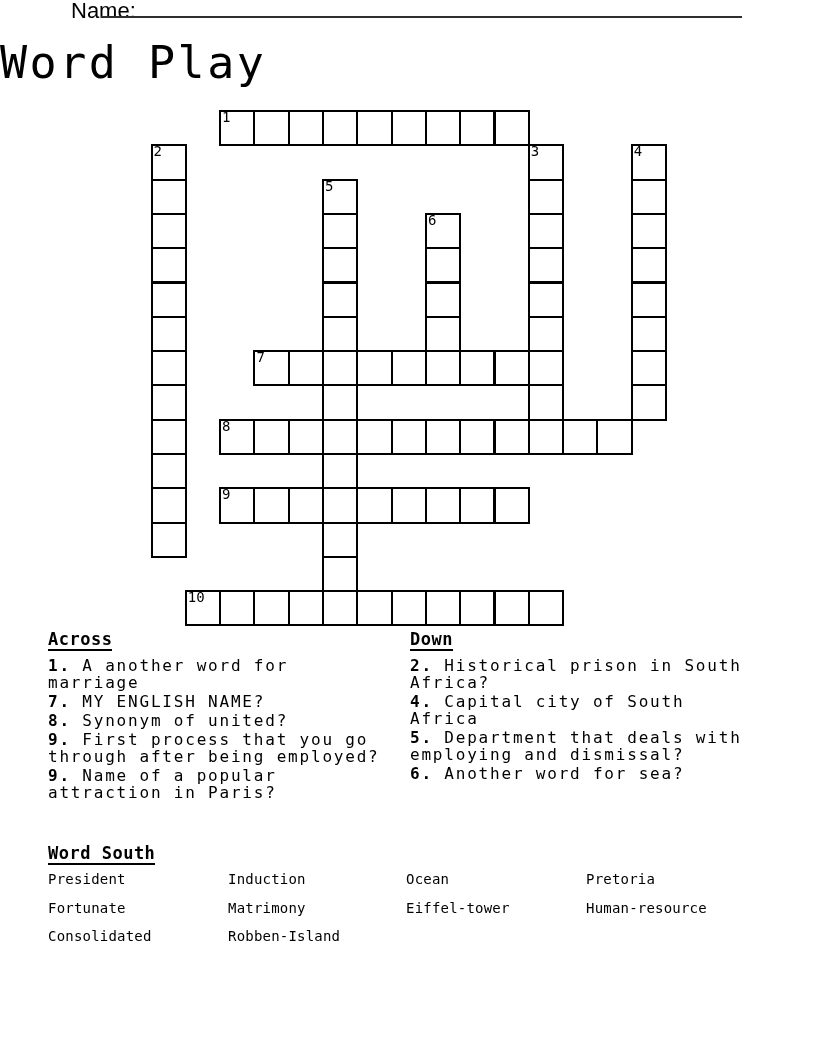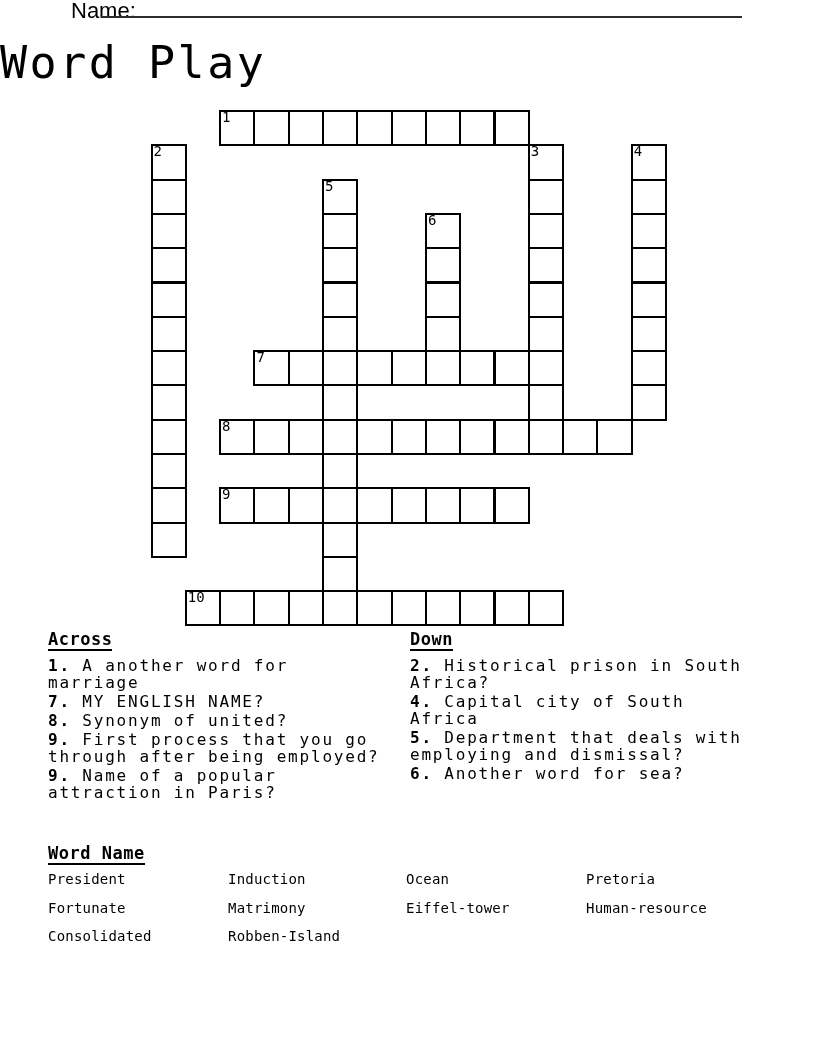--- a/index.html
+++ b/index.html
@@ -202,21 +202,21 @@
     <span class="heading">Down</span>
     <div class="clue-list" id="down-list">
         <p class="clue"><b>2.</b> Historical prison in South Africa?</p>
         <p class="clue"><b>4.</b> Capital city of South Africa</p>
         <p class="clue"><b>5.</b> Department that deals with employing and dismissal?</p>
         <p class="clue"><b>6.</b> Another word for sea?</p>
       </div>
   </section>
 
   <section class="wordbank">
-    <span class="heading">Word Name</span>
+    <span class="heading">Word South</span>
     <div class="wb-cols" id="wb-cols">
         <div class="wb-col" style="left: 0px;">
           <div class="wb-item">President</div>
           <div class="wb-item">Fortunate</div>
           <div class="wb-item">Consolidated</div>
         </div>
         <div class="wb-col" style="left: 180px;">
           <div class="wb-item">Induction</div>
           <div class="wb-item">Matrimony</div>
           <div class="wb-item">Robben-Island</div>

